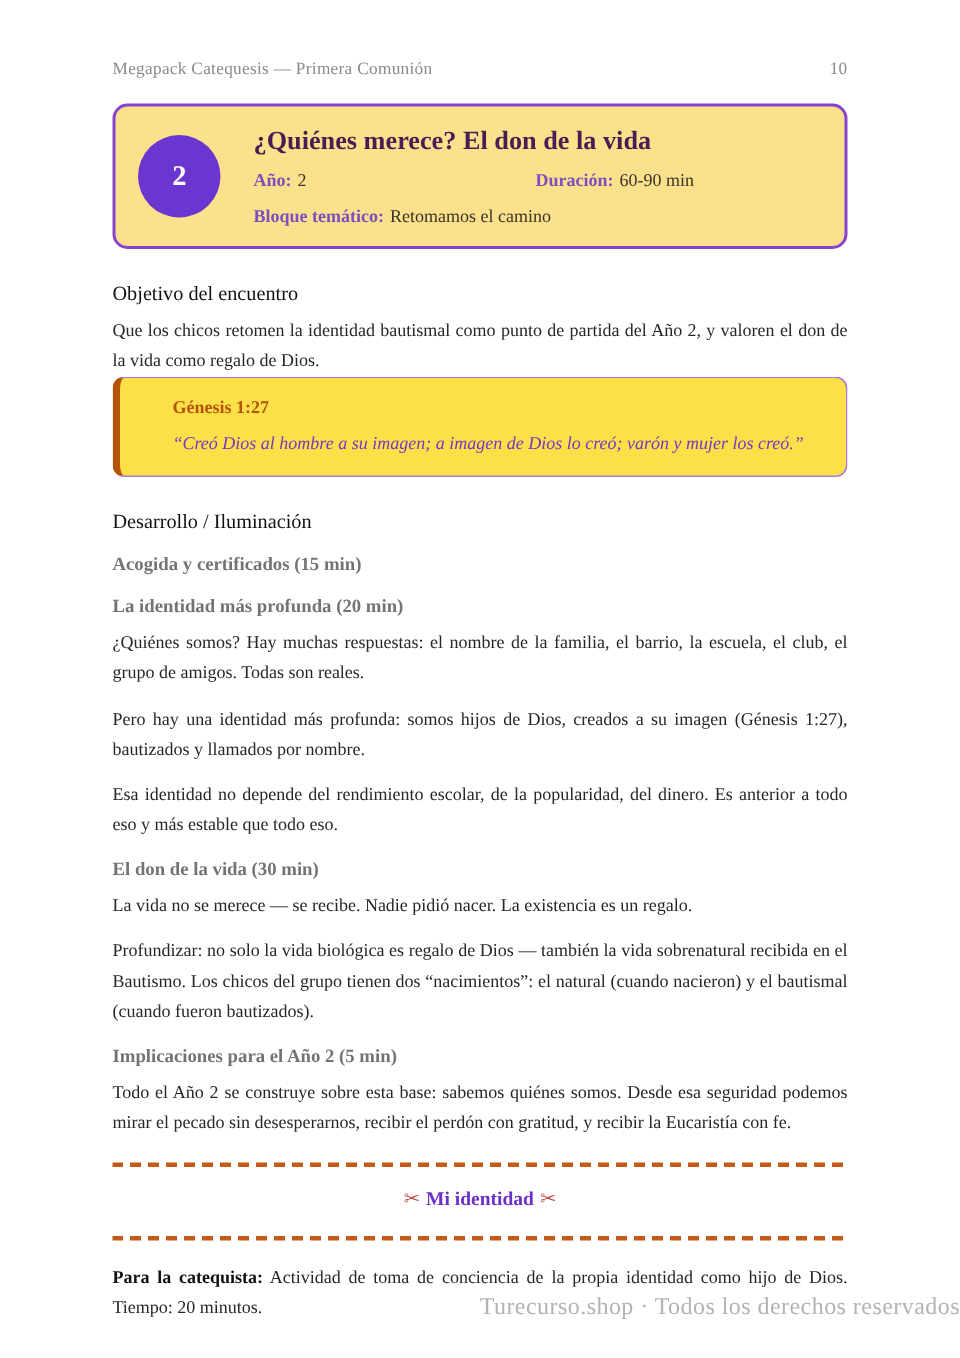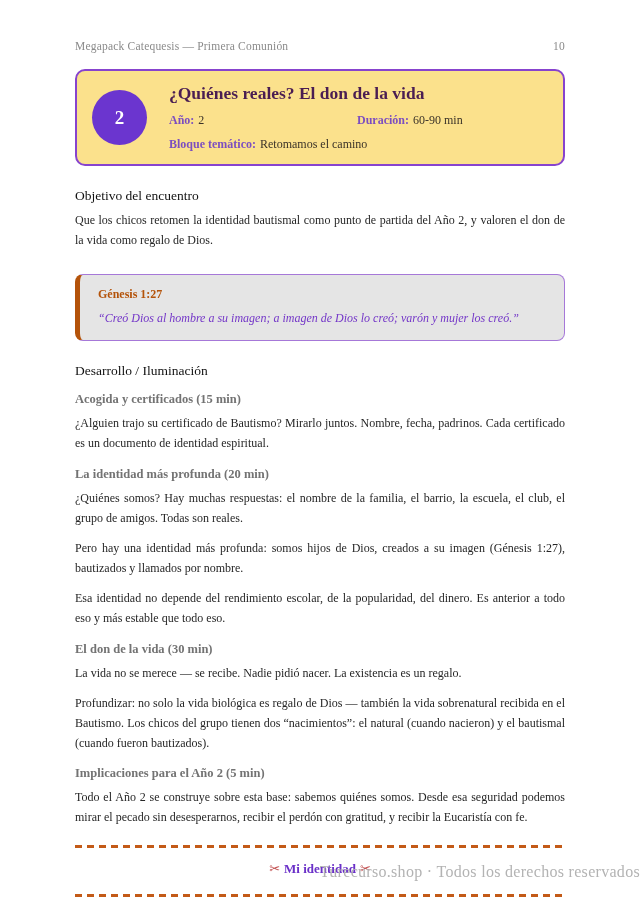--- a/index.html
+++ b/index.html
@@ -28,22 +28,22 @@
   .meta-grid{display:grid;grid-template-columns:188px 1fr;row-gap:9px;font-size:12px;}
   .meta-item.full{grid-column:1 / span 2;}
   .meta-label{font-weight:bold;color:#7c4ec0;}
   .meta-value{color:#3a3228;margin-left:4px;}
   
   .h-section{margin:22px 0 0 0;font-size:13.5px;font-weight:normal;color:#111;}
   .h-sub{margin:13px 0 0 0;font-size:12.5px;font-weight:bold;color:#737373;}
   p.body{margin:6px 0 0 0;font-size:12px;line-height:1.68;text-align:justify;color:#262626;}
   p.body + p.body{margin-top:10px;}
   
-  .quote-box{margin-top:24px;background:#e5e5e5;border:1px solid #a678d8;
-    border-left:5px solid #b4530a;border-radius:8px;padding:12px 18px 14px 18px;}
+  .quote-box{margin-top:1px;background:#fde047;border:1px solid #a678d8;
+    border-left:5px solid #b4530a;border-radius:8px;padding:12px 18px 14px 35px;}
   .quote-ref{font-size:12px;font-weight:bold;color:#b4530a;}
   .quote-text{margin:9px 0 0 0;font-size:12px;font-style:italic;color:#7437c8;}
   
   .dashed-rule{margin-top:17px;height:3px;
     background:repeating-linear-gradient(90deg,#c35a17 0 7px,transparent 7px 12px);}
   .cut-label-row{margin:13px 0;text-align:center;font-size:13px;font-weight:bold;color:#6a30c8;font-family:Liberation Serif, serif;}
   .scissors{color:#c25050;font-weight:normal;font-size:13px;padding:0 4px;}
   
   .lead-label{font-weight:bold;color:#111;}
   
@@ -56,21 +56,21 @@
 <div class="page">
 
   <div class="pg-header">
     <span>Megapack Catequesis — Primera Comunión</span>
     <span>10</span>
   </div>
 
   <div class="banner">
     <div class="badge">2</div>
     <div class="banner-body">
-      <h1 class="lesson-title">¿Quiénes reales? El don de la vida</h1>
+      <h1 class="lesson-title">¿Quiénes merece? El don de la vida</h1>
       <div class="meta-grid">
         <div class="meta-item">
           <span class="meta-label">Año:</span><span class="meta-value">2</span>
         </div>
         <div class="meta-item">
           <span class="meta-label">Duración:</span><span class="meta-value">60-90 min</span>
         </div>
         <div class="meta-item full">
           <span class="meta-label">Bloque temático:</span><span class="meta-value">Retomamos el camino</span>
         </div>
@@ -82,21 +82,20 @@
   <p class="body">Que los chicos retomen la identidad bautismal como punto de partida del Año 2, y valoren el don de la vida como regalo de Dios.</p>
 
   <div class="quote-box">
     <div class="quote-ref">Génesis 1:27</div>
     <p class="quote-text">“Creó Dios al hombre a su imagen; a imagen de Dios lo creó; varón y mujer los creó.”</p>
   </div>
 
   <h2 class="h-section">Desarrollo / Iluminación</h2>
 
   <h3 class="h-sub">Acogida y certificados (15 min)</h3>
-  <p class="body">¿Alguien trajo su certificado de Bautismo? Mirarlo juntos. Nombre, fecha, padrinos. Cada certificado es un documento de identidad espiritual.</p>
 
   <h3 class="h-sub">La identidad más profunda (20 min)</h3>
   <p class="body">¿Quiénes somos? Hay muchas respuestas: el nombre de la familia, el barrio, la escuela, el club, el grupo de amigos. Todas son reales.</p>
   <p class="body">Pero hay una identidad más profunda: somos hijos de Dios, creados a su imagen (Génesis 1:27), bautizados y llamados por nombre.</p>
   <p class="body">Esa identidad no depende del rendimiento escolar, de la popularidad, del dinero. Es anterior a todo eso y más estable que todo eso.</p>
 
   <h3 class="h-sub">El don de la vida (30 min)</h3>
   <p class="body">La vida no se merece — se recibe. Nadie pidió nacer. La existencia es un regalo.</p>
   <p class="body">Profundizar: no solo la vida biológica es regalo de Dios — también la vida sobrenatural recibida en el Bautismo. Los chicos del grupo tienen dos “nacimientos”: el natural (cuando nacieron) y el bautismal (cuando fueron bautizados).</p>
 

